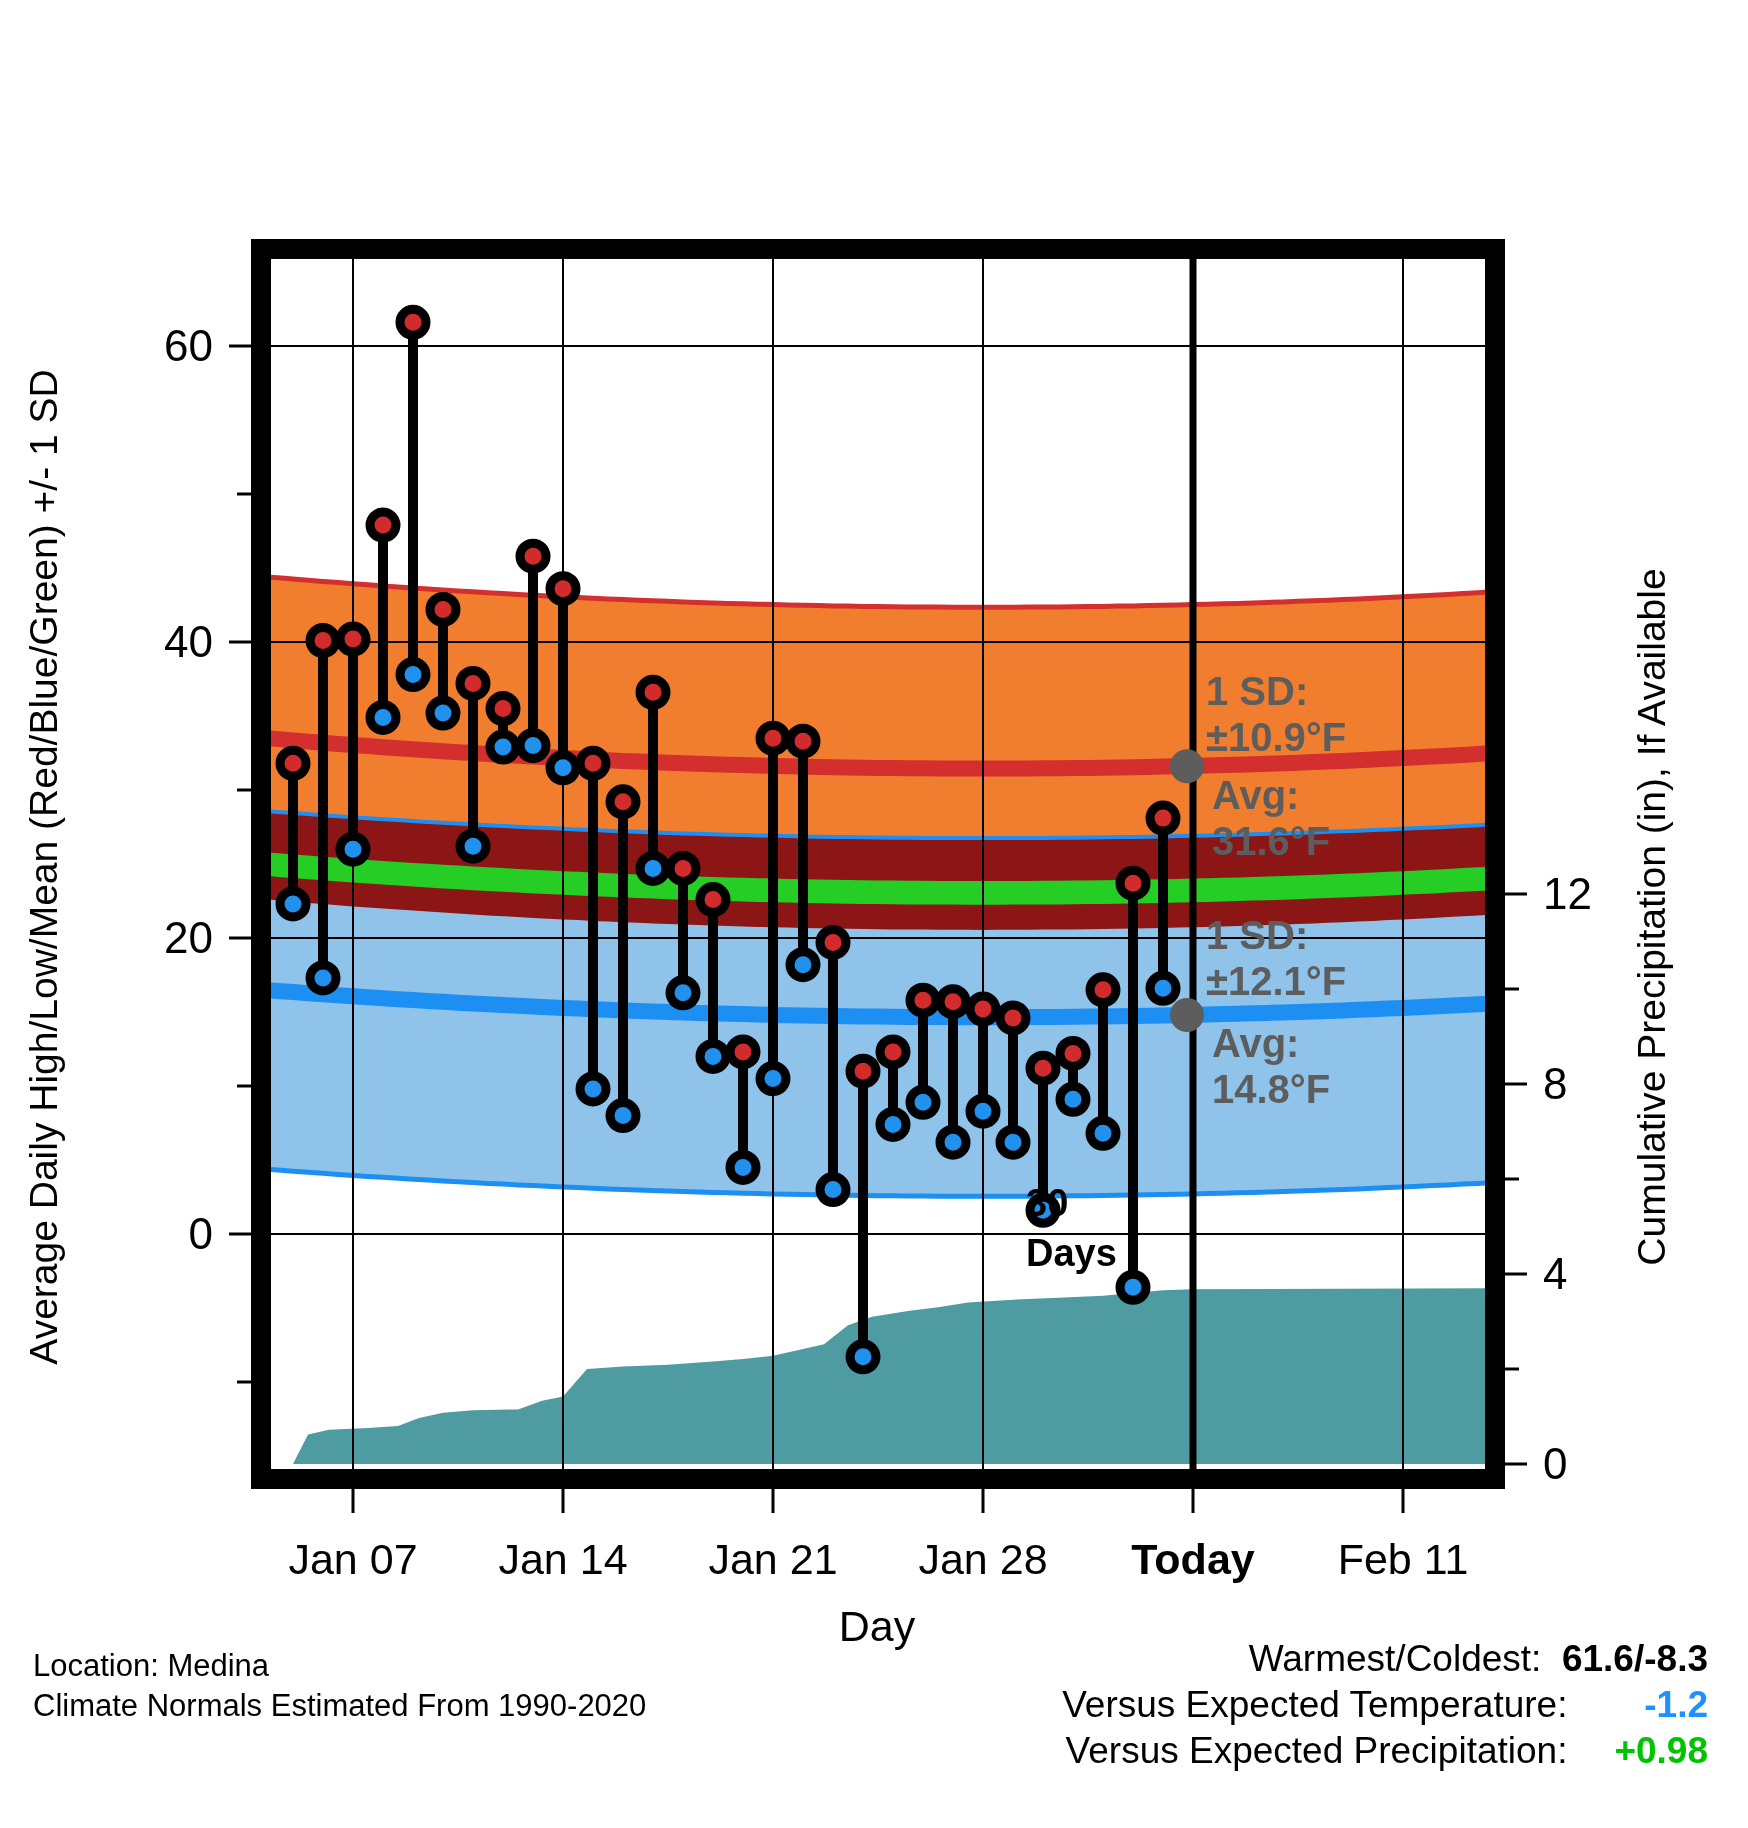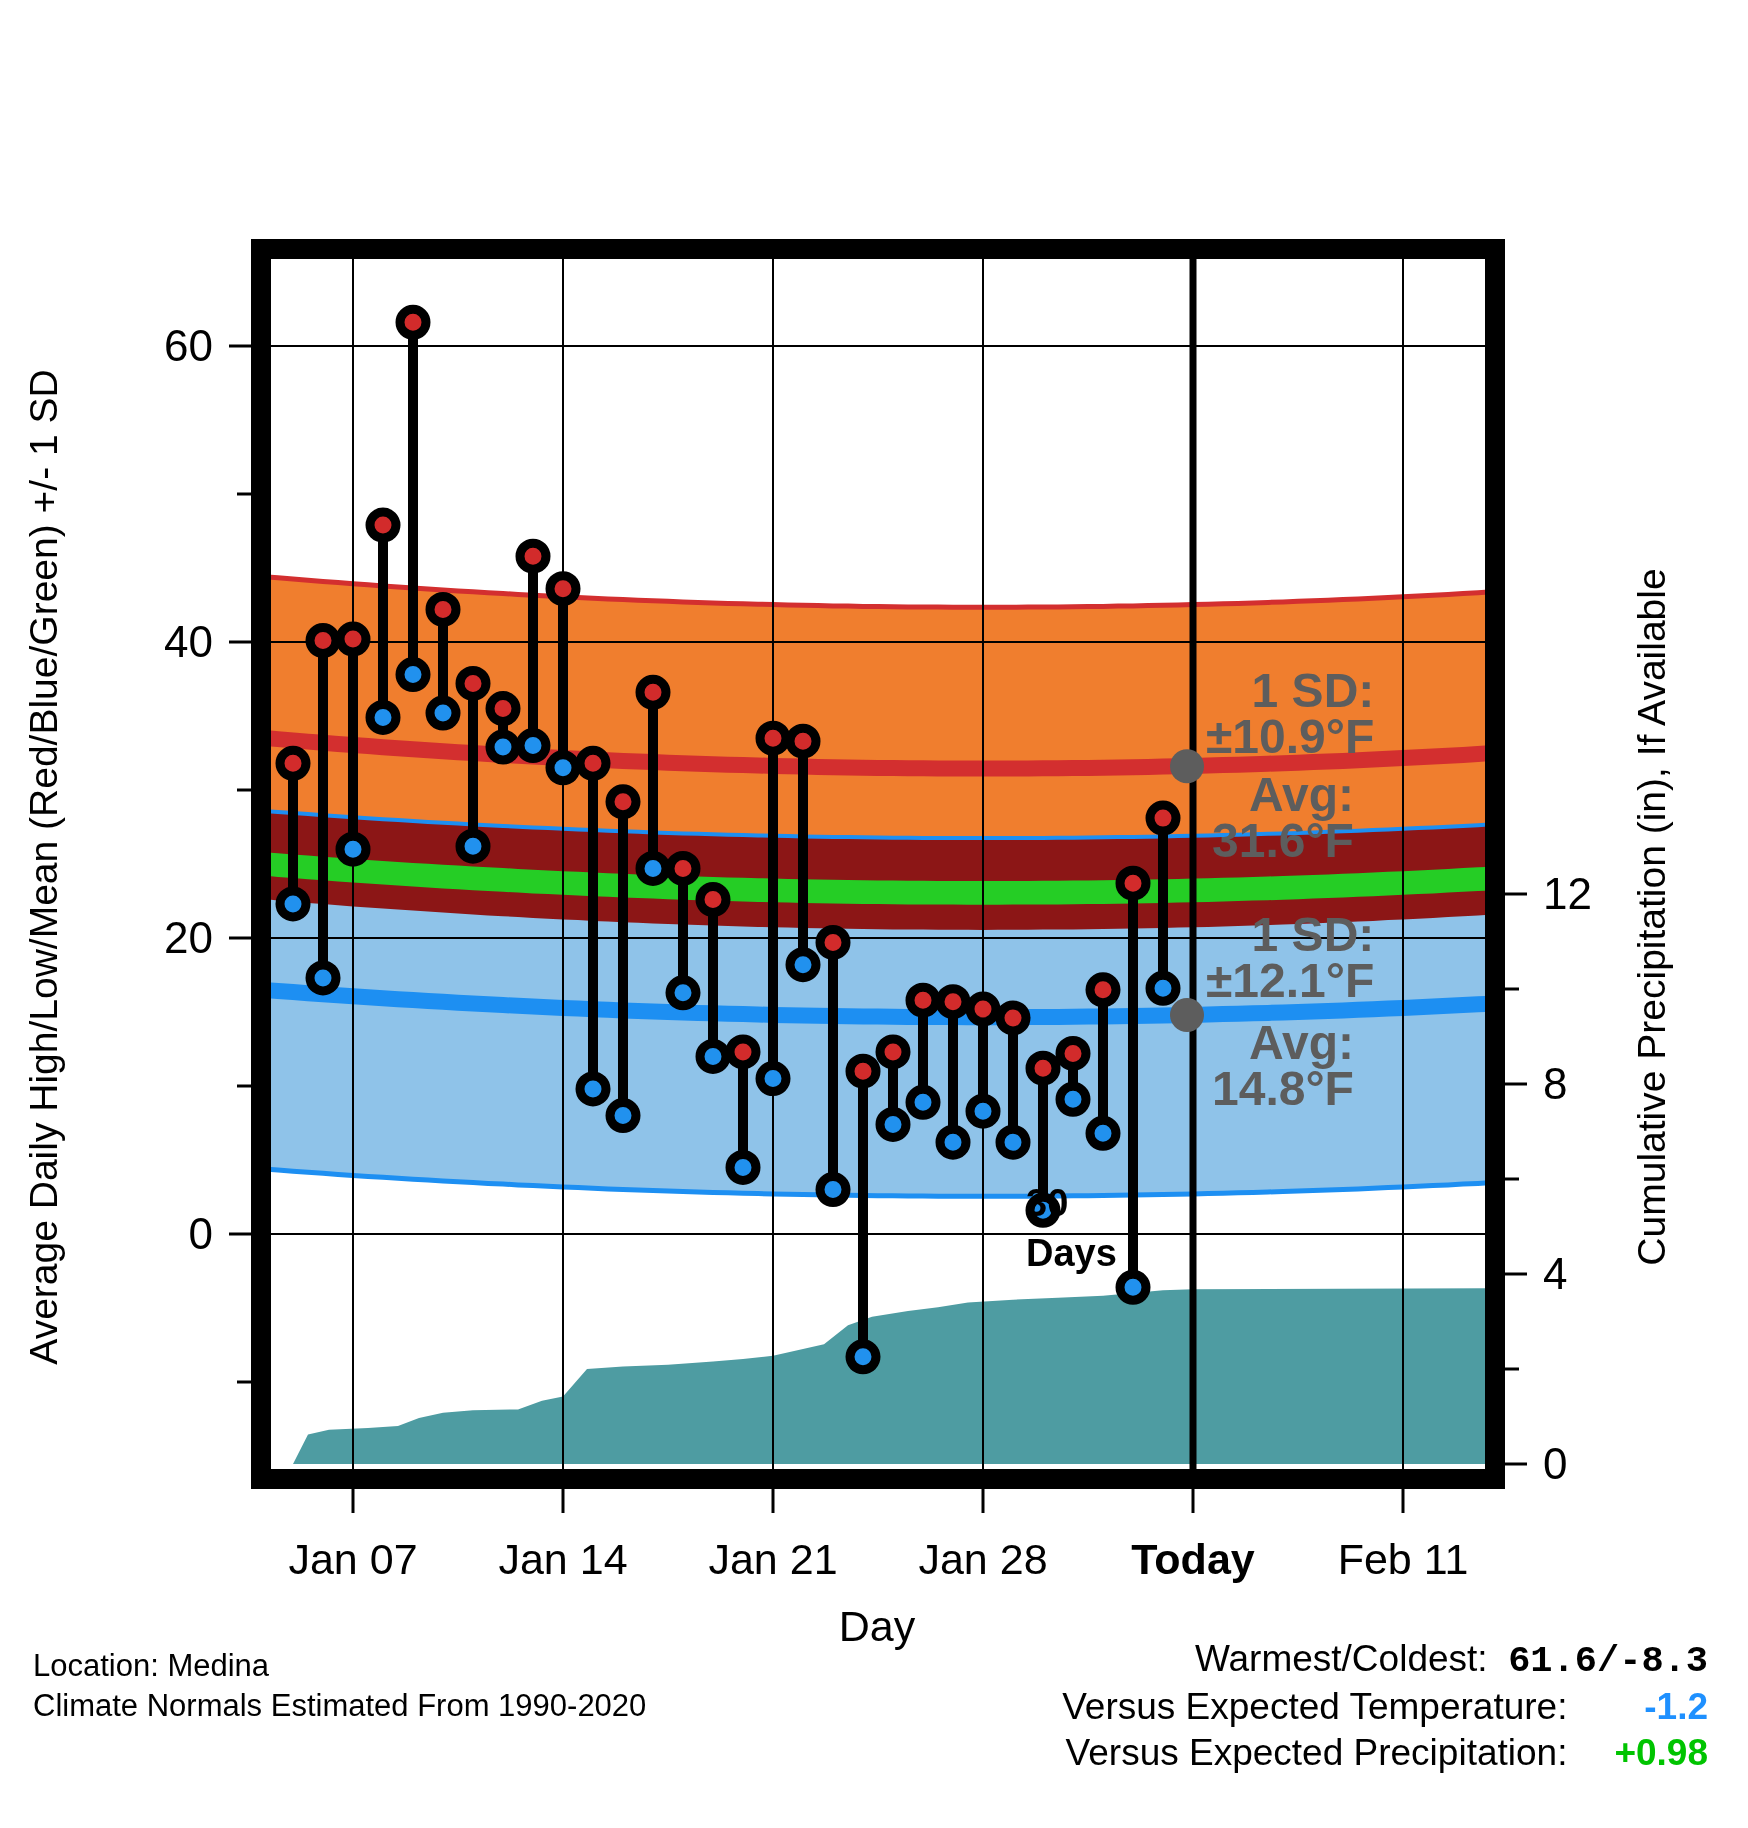--- a/index.html
+++ b/index.html
@@ -6,31 +6,31 @@
   #stage{position:relative;width:1748px;height:1828px;background:#ffffff;overflow:hidden;
          font-family:"Liberation Sans", sans-serif;}
   #chart-svg{position:absolute;left:0;top:0;}
   .overlay{position:absolute;color:#000;}
   #chart-title{left:0;top:118px;width:1748px;text-align:center;font-size:46px;}
   #ylabel-left{left:-786px;top:845px;width:1660px;text-align:center;font-size:39px;
                transform:rotate(-90deg);transform-origin:center;}
   #ylabel-right{left:822px;top:895px;width:1660px;text-align:center;font-size:39px;
                 transform:rotate(-90deg);transform-origin:center;}
   #xlabel{left:0;top:1602px;width:1754px;text-align:center;font-size:43px;}
-  .ann-block{position:absolute;font-size:48px;font-weight:bold;color:#5d5d5d;line-height:46px;text-align:right;}
+  .ann-block{position:absolute;font-size:40px;font-weight:bold;color:#5d5d5d;line-height:46px;}
   #ann-high-sd{left:1206px;top:668px;}
   #ann-high-avg{left:1212px;top:772px;}
   #ann-low-sd{left:1206px;top:912px;}
   #ann-low-avg{left:1212px;top:1020px;}
   #period-label{left:1026px;top:1178px;font-size:38px;font-weight:bold;color:#000;line-height:50px;}
   #footer{left:33px;top:1646px;font-size:31px;line-height:39.5px;color:#000;}
   #summary{right:40px;top:1636px;font-size:37px;line-height:46px;color:#000;text-align:right;}
   #summary .s-title{margin-bottom:0;}
   .s-row span.val{display:inline-block;min-width:120px;}
-  .v-bold{font-weight:bold;font-family:Liberation Mono, monospace;}
+  .v-bold{font-weight:bold;}
   .v-blue{color:#1e90ff;font-weight:bold;}
   .v-green{color:#00c400;font-weight:bold;}
 </style>
 </head>
 <body>
 
 <div id="stage">
   <svg id="chart-svg" width="1748" height="1828">
       <defs>
         <clipPath id="plotclip">

